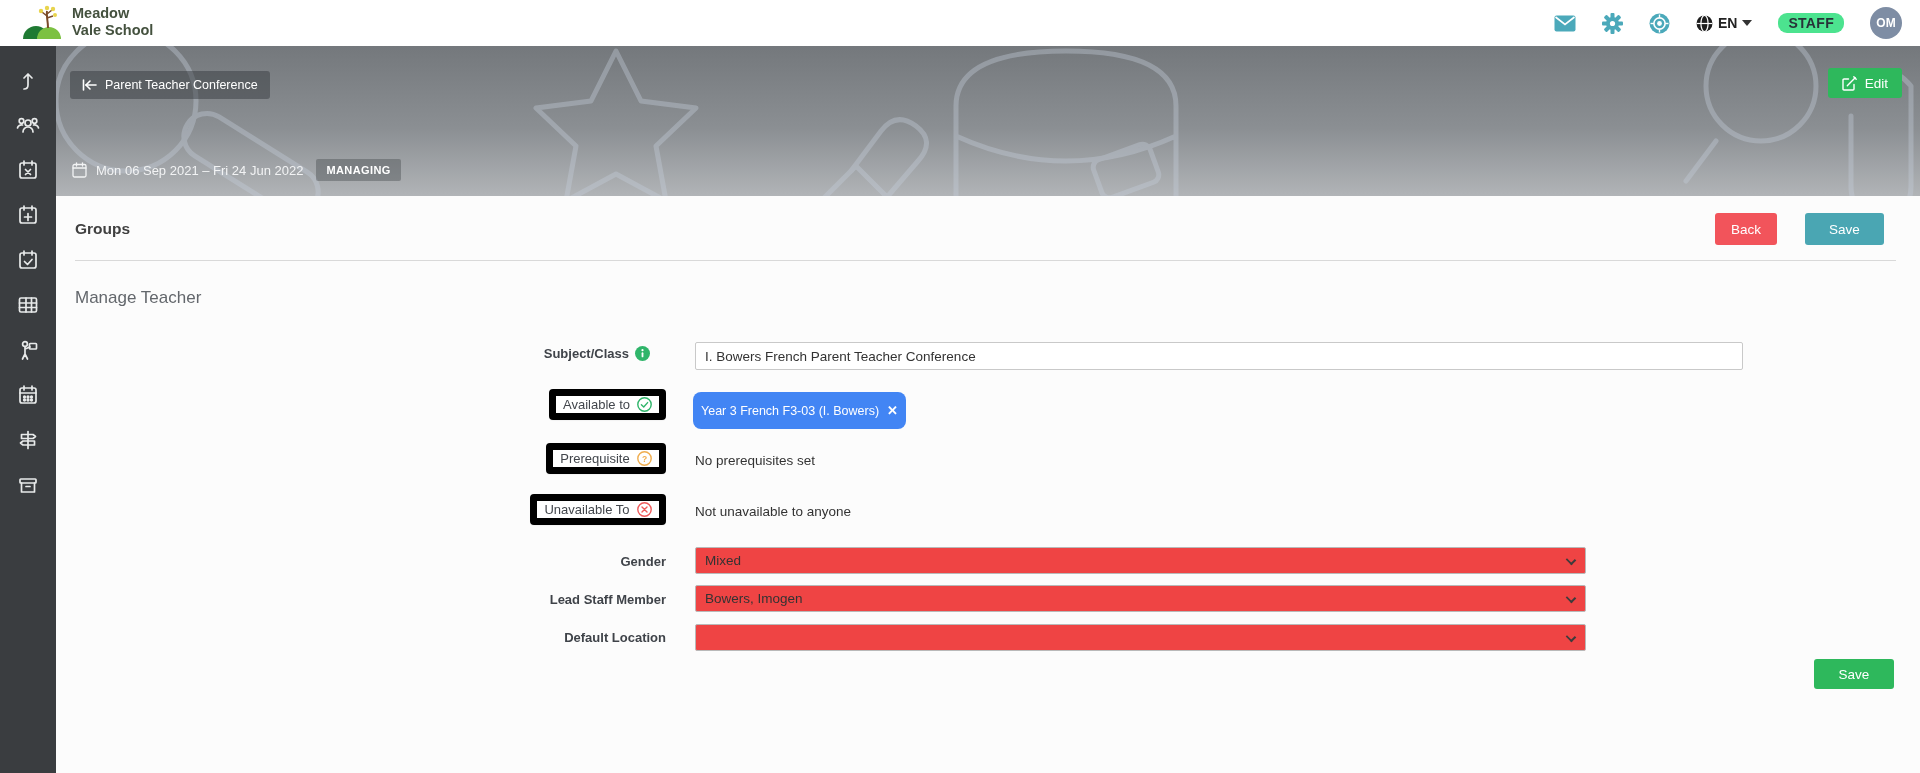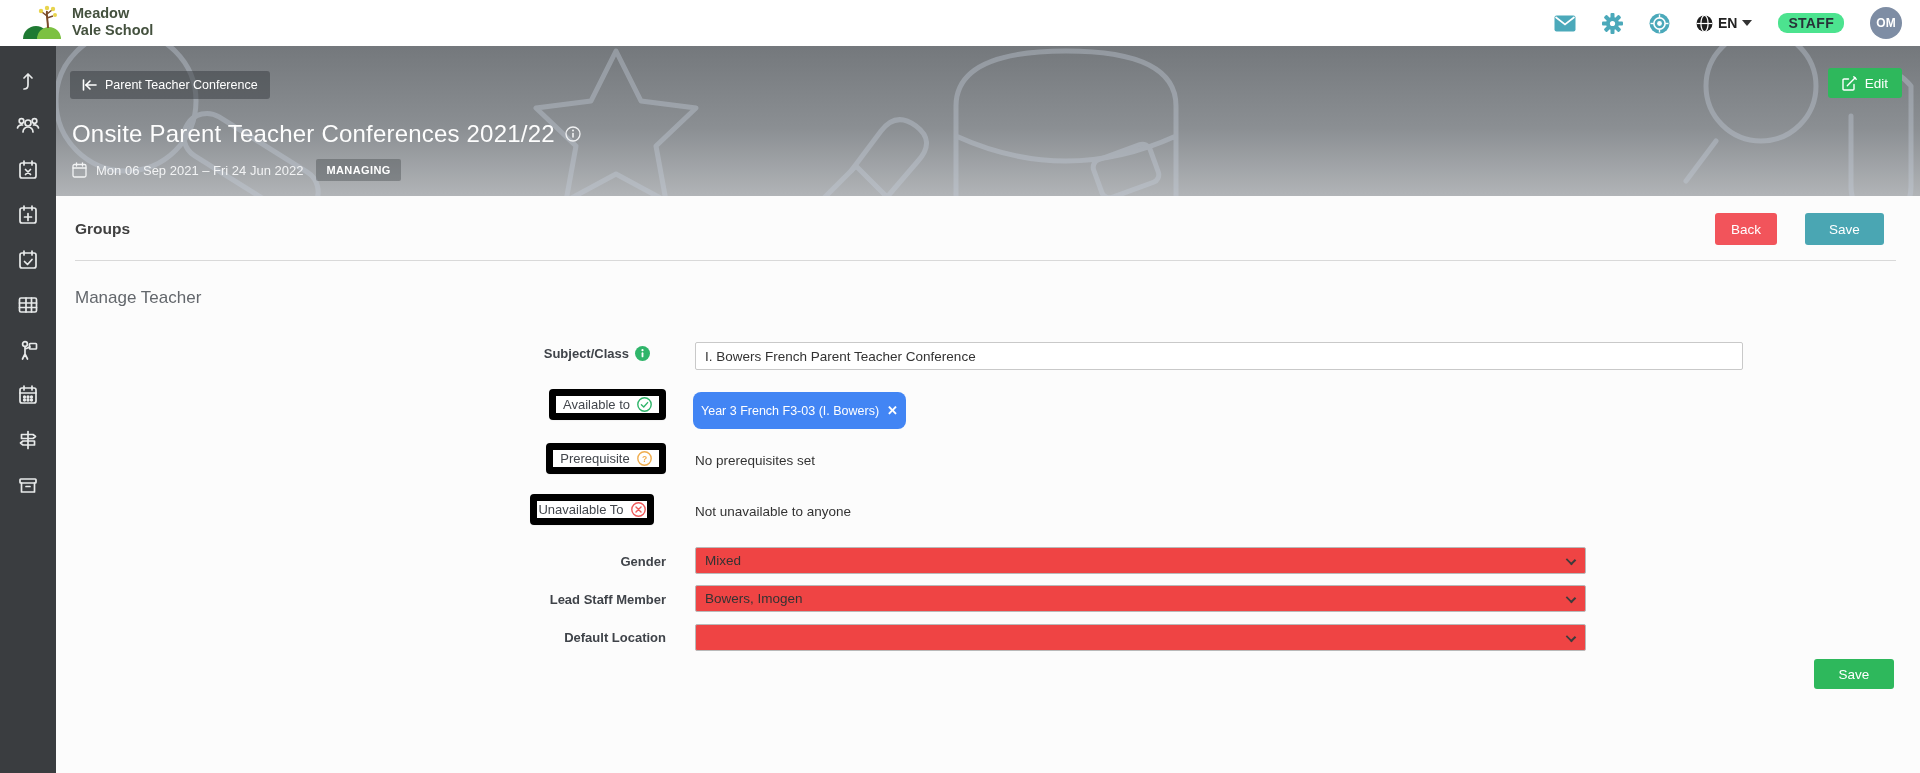--- a/index.html
+++ b/index.html
@@ -270,30 +270,20 @@
             <g stroke="#fff" stroke-width="1.4" fill="none" stroke-linecap="round">
               <path d="M12 8.5 L12 13 Q12 14 11 14 L2 14 Q1 14 1 13 L1 4 Q1 3 2 3 L6.5 3"></path>
               <path d="M6 9 L13.2 1.8 M6 9 L5.3 9.7"></path>
               <path d="M11.8 0.8 L14.2 3.2"></path>
             </g>
           </svg>
       </span>
       <span>Edit</span>
     </div>
 
-    <div class="hdr-title-row">
-      <span class="hdr-title">Onsite Parent Teacher Conferences 2021/22</span>
-      <span class="ico">
-        <svg width="16" height="16" viewBox="0 0 16 16">
-            <circle cx="8" cy="8" r="7" fill="none" stroke="#f0f1f2" stroke-width="1.3"></circle>
-            <circle cx="8" cy="4.6" r="1" fill="#f0f1f2"></circle>
-            <rect x="7.2" y="6.8" width="1.6" height="5" rx="0.8" fill="#f0f1f2"></rect>
-          </svg>
-      </span>
-    </div>
 
     <div class="hdr-date-row">
       <span class="ico">
         <svg width="15" height="16" viewBox="0 0 15 16">
             <g stroke="#f2f3f4" stroke-width="1.3" fill="none" stroke-linecap="round">
               <rect x="1" y="2.5" width="13" height="12.5" rx="1.5"></rect>
               <line x1="4.5" y1="0.8" x2="4.5" y2="4"></line>
               <line x1="10.5" y1="0.8" x2="10.5" y2="4"></line>
               <line x1="1" y1="6" x2="14" y2="6"></line>
             </g>
@@ -342,21 +332,21 @@
       <span>Prerequisite</span>
       <span class="ico">
         <svg width="15" height="15" viewBox="0 0 15 15">
             <circle cx="7.5" cy="7.5" r="6.7" fill="none" stroke="#f0ad4e" stroke-width="1.4"></circle>
             <text x="7.5" y="10.6" font-size="8.5" font-weight="bold" fill="#f0ad4e" text-anchor="middle" font-family="Liberation Sans, sans-serif">?</text>
           </svg>
       </span>
     </div>
     <div class="fvalue" style="left:639px;top:257px;">No prerequisites set</div>
 
-    <div class="chip-btn" style="left:474px;top:298px;width:124px;align-items:center;">
+    <div class="chip-btn" style="left:474px;top:298px;width:136px;align-items:center;">
       <span>Unavailable To</span>
       <span class="ico">
         <svg width="15" height="15" viewBox="0 0 15 15">
             <circle cx="7.5" cy="7.5" r="6.7" fill="none" stroke="#ef5a5a" stroke-width="1.4"></circle>
             <path d="M5 5 L10 10 M10 5 L5 10" stroke="#ef5a5a" stroke-width="1.4" stroke-linecap="round"></path>
           </svg>
       </span>
     </div>
     <div class="fvalue" style="left:639px;top:308px;">Not unavailable to anyone</div>
 

